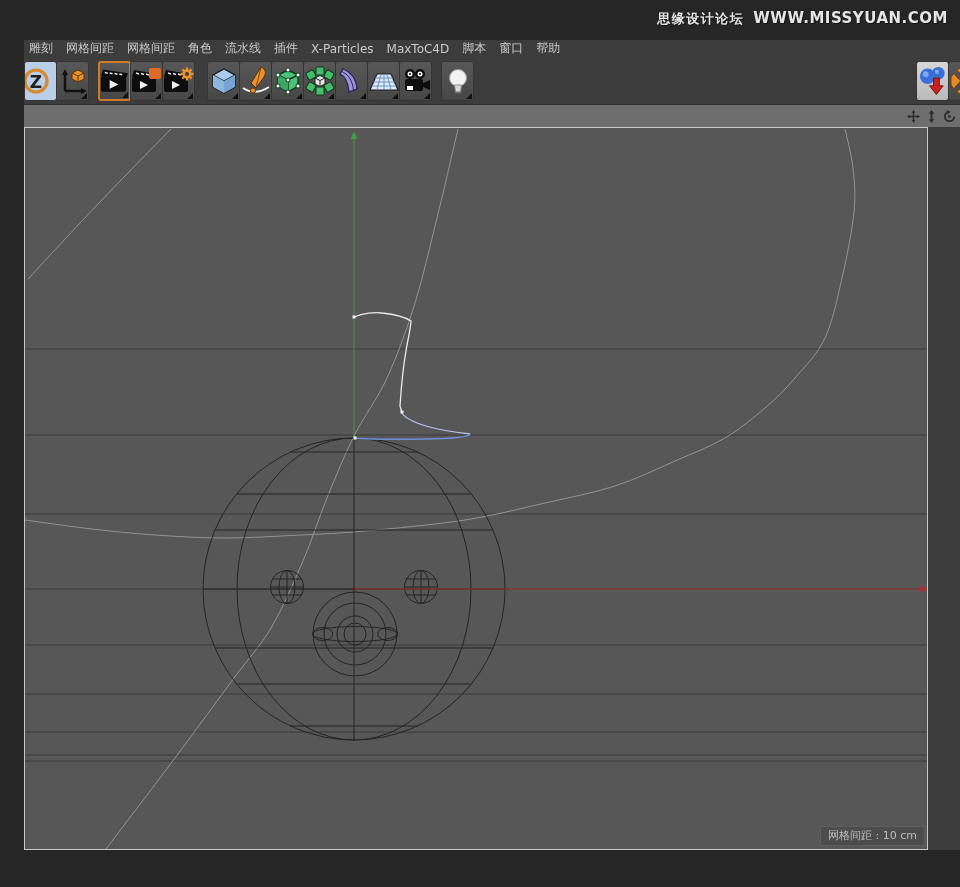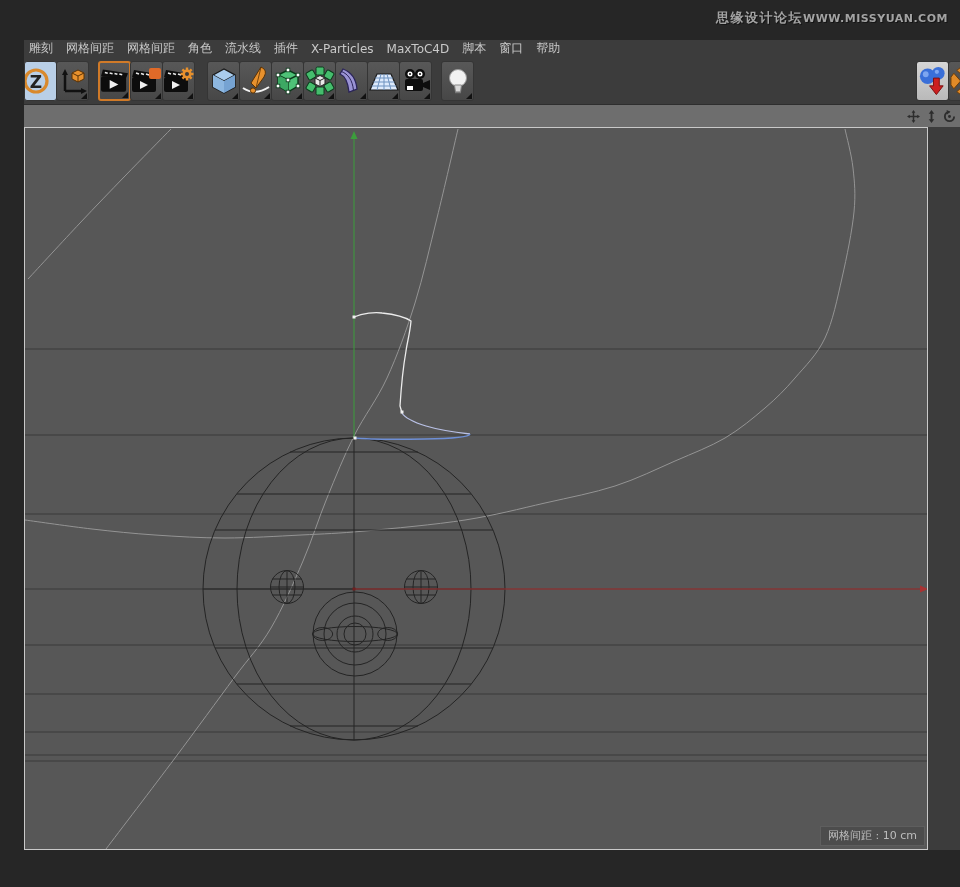--- a/index.html
+++ b/index.html
@@ -1,21 +1,21 @@
 <!DOCTYPE html>
 <html><head>
 <meta charset="utf-8">
 <style>
   * { margin:0; padding:0; box-sizing:border-box; }
   html,body { width:960px; height:887px; background:#262626; overflow:hidden;
     font-family:"DejaVu Sans","Liberation Sans",sans-serif; }
-  .watermark { position:absolute; top:9px; right:12px; display:flex; align-items:baseline; 
-    color:#a3a3a3; text-shadow:1px 1px 0 #151515; }
+  .watermark { position:absolute; top:9px; right:12px; display:flex; align-items:baseline; gap:9px;
+    color:#e5e5e5; text-shadow:1px 1px 0 #151515; }
   .wm-cn { font-size:13px; font-weight:bold; letter-spacing:1.5px; }
-  .wm-url { font-size:11px; font-weight:bold; letter-spacing:0.5px;text-align:center; }
+  .wm-url { font-size:15px; font-weight:bold; letter-spacing:0.5px;text-align:center; }
   .window { position:absolute; left:24px; top:40px; width:956px; height:810px; background:#3c3c3c; }
   .menubar { height:17px; display:flex; align-items:center; padding-left:5px; }
   .menubar span { font-size:12px; color:#c9c9c9; margin-right:13px; white-space:nowrap; }
   .toolbar { height:47px; display:flex; align-items:center; padding-top:1px; }
   .tbtn { width:33px; height:40px; background:linear-gradient(#585858,#474747); border:1px solid #353535;
     border-radius:3px; margin-right:-1px; position:relative; display:flex; align-items:center; justify-content:center; }
   .tbtn svg { display:block; }
   .corner:after { content:""; position:absolute; right:1px; bottom:1px; width:0; height:0;
     border-left:6px solid transparent; border-bottom:6px solid #111; }
   .gap10 { width:10px; } .gap14 { width:13px; }

